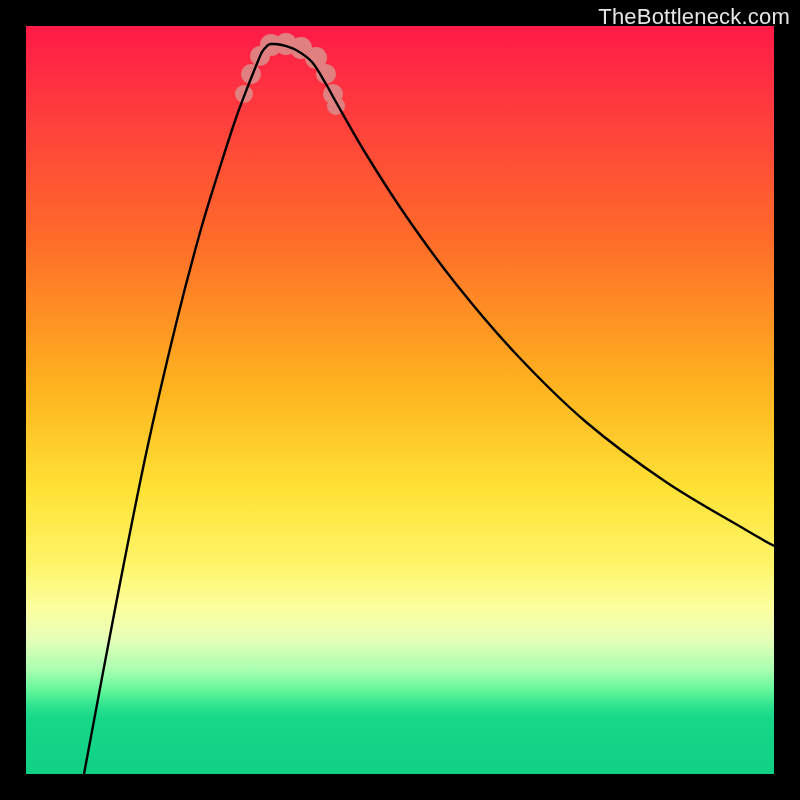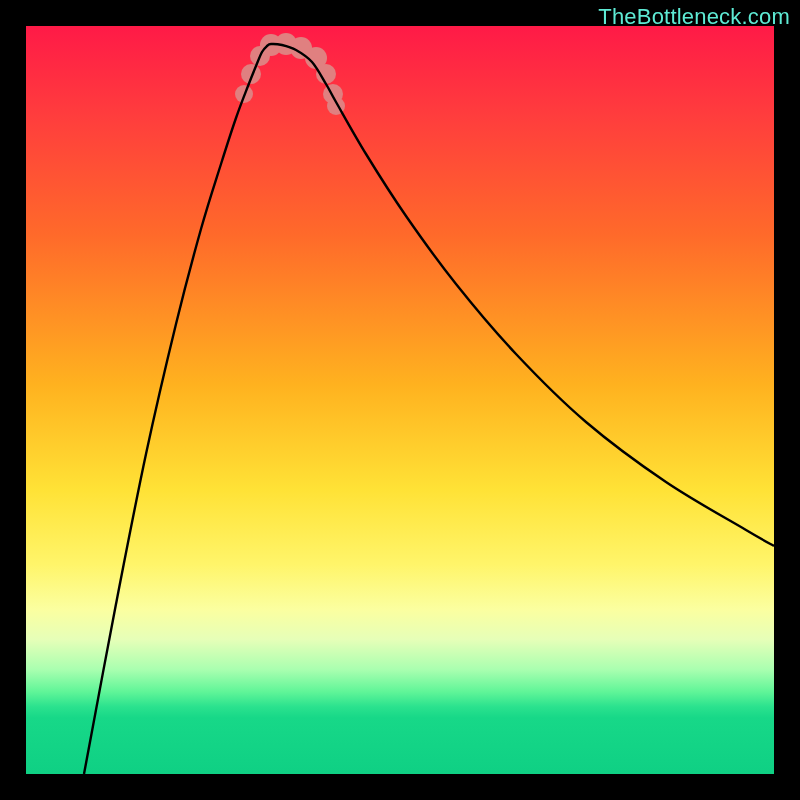--- a/index.html
+++ b/index.html
@@ -30,21 +30,21 @@
       #60f598 89%,
       #2be28e 91%,
       #17d888 92.5%,
       #0fd084 100%
     );
   }
   .watermark {
     position: absolute;
     top: 4px;
     right: 10px;
-    color: #5eead4;
+    color: #e5e5e5;
     font-size: 22px;
     font-weight: 500;
     letter-spacing: 0.2px;
     z-index: 10;
   }
   svg {
     position: absolute;
     left: 0;
     top: 0;
   }

